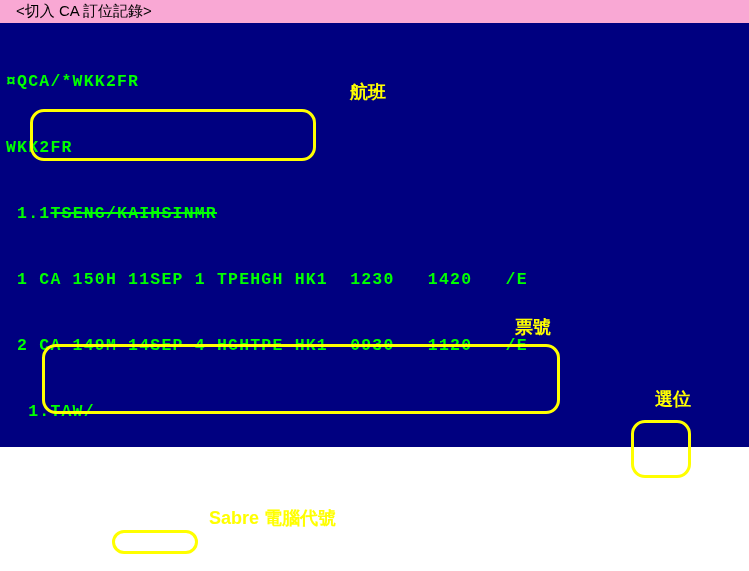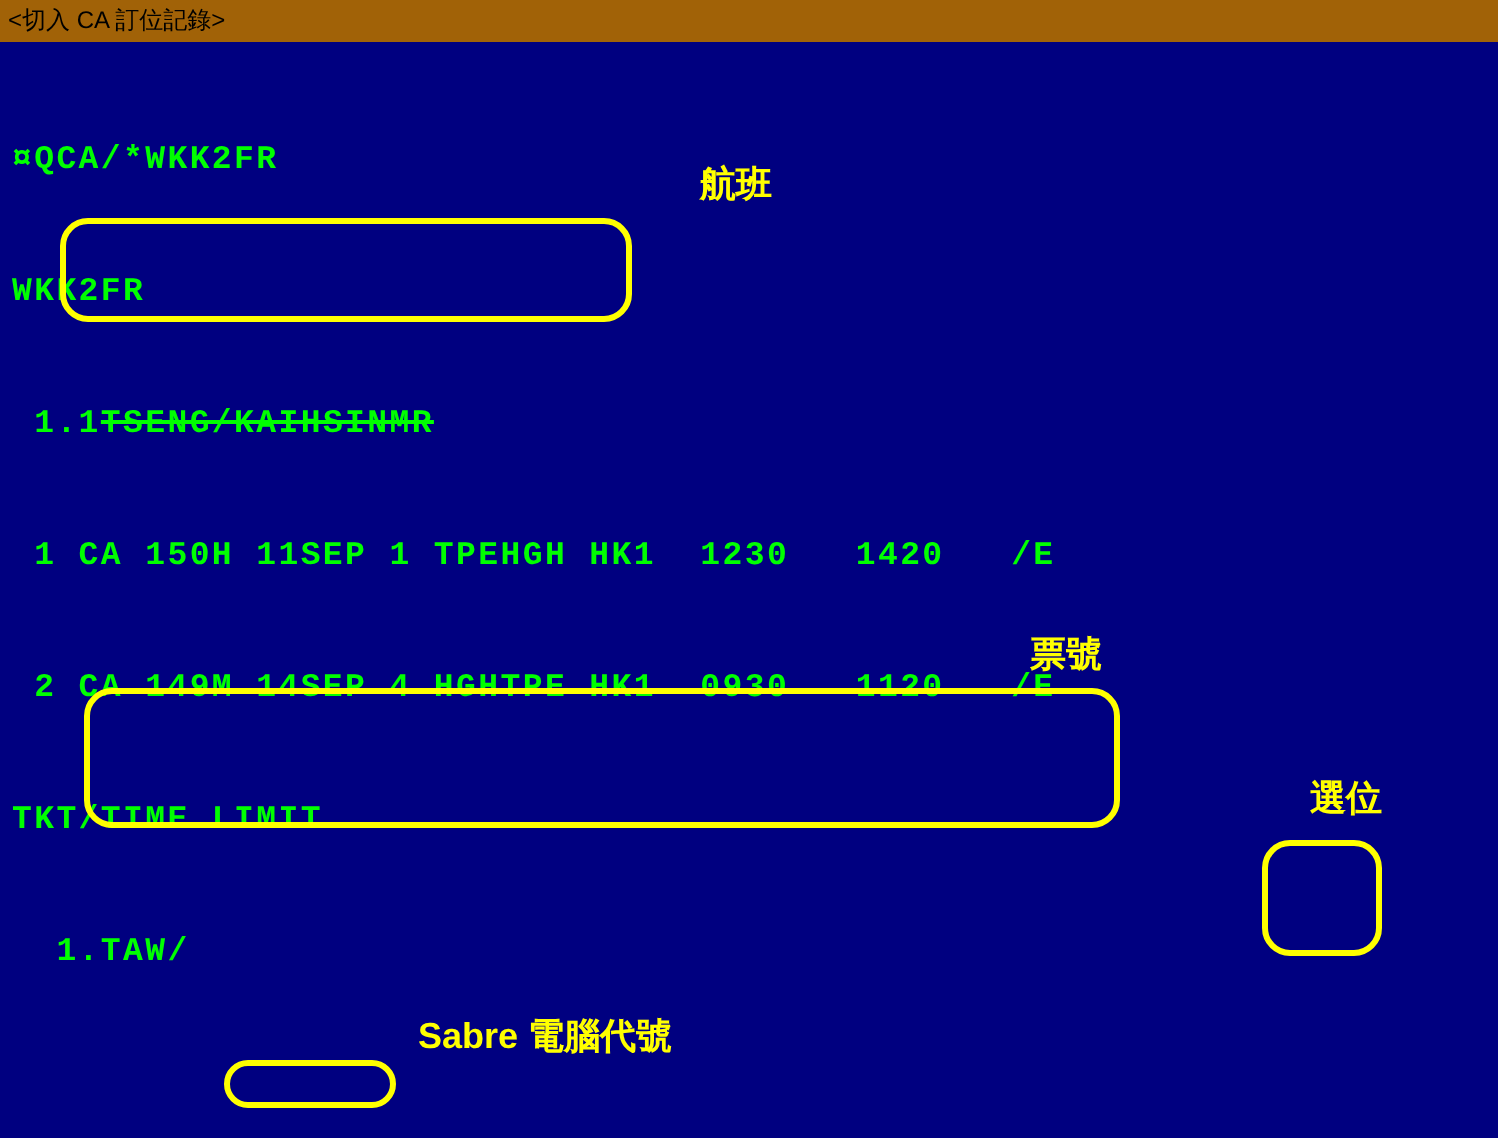--- a/index.html
+++ b/index.html
@@ -5,35 +5,35 @@
     * { margin: 0; padding: 0; box-sizing: border-box; }
     body {
       font-family: "Courier New", monospace;
       background: #fff;
       width: 749px;
       height: 571px;
       position: relative;
     }
     .page-title {
       font-family: "Microsoft JhengHei", sans-serif;
-      font-size: 12px;
+      font-size: 15px;
       color: #000;
-      padding: 2px 4px;
-      background: #a16207;
+      padding: 2px 16px;
+      background: #f9a8d4;
     }
     .terminal {
       background: #000080;
       color: #00ff00;
       font-weight: bold;
       font-size: 16.5px;
       line-height: 22px;
       padding: 4px 6px;
       letter-spacing: 1.2px;
       position: relative;
-      height: 548px;
+      height: 424px;
       white-space: pre;
     }
     .line { white-space: pre; position: relative; }
     .strike {
       text-decoration: line-through;
       text-decoration-color: #00ff00;
       text-decoration-thickness: 2px;
     }
     .annotation {
       position: absolute;
@@ -64,21 +64,20 @@
 <body>
 
 <div class="page-title">&lt;切入 CA 訂位記錄&gt;</div>
 
 <div class="terminal">
   <div class="line">¤QCA/*WKK2FR</div>
   <div class="line">WKK2FR</div>
   <div class="line"><span> 1.1</span><span class="strike">TSENG/KAIHSINMR</span></div>
   <div class="line"> 1 CA 150H 11SEP 1 TPEHGH HK1  1230   1420   /E</div>
   <div class="line"> 2 CA 149M 14SEP 4 HGHTPE HK1  0930   1120   /E</div>
-  <div class="line">TKT/TIME LIMIT</div>
   <div class="line">  1.TAW/</div>
   
   
   
   
   
   
   
   
   

